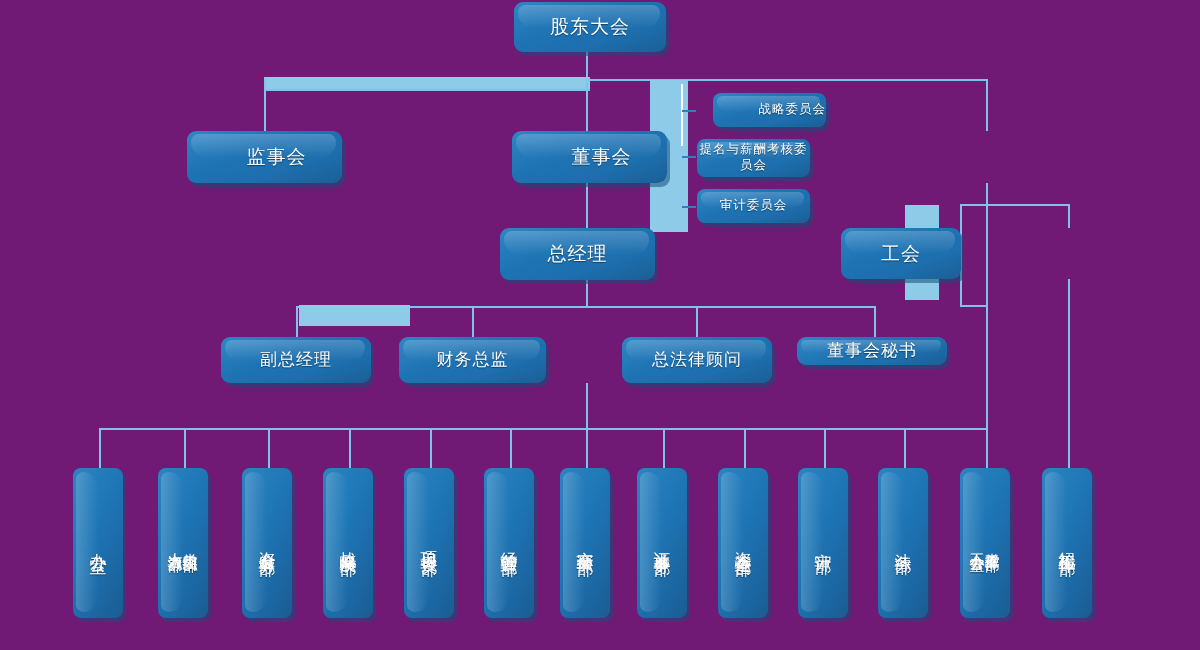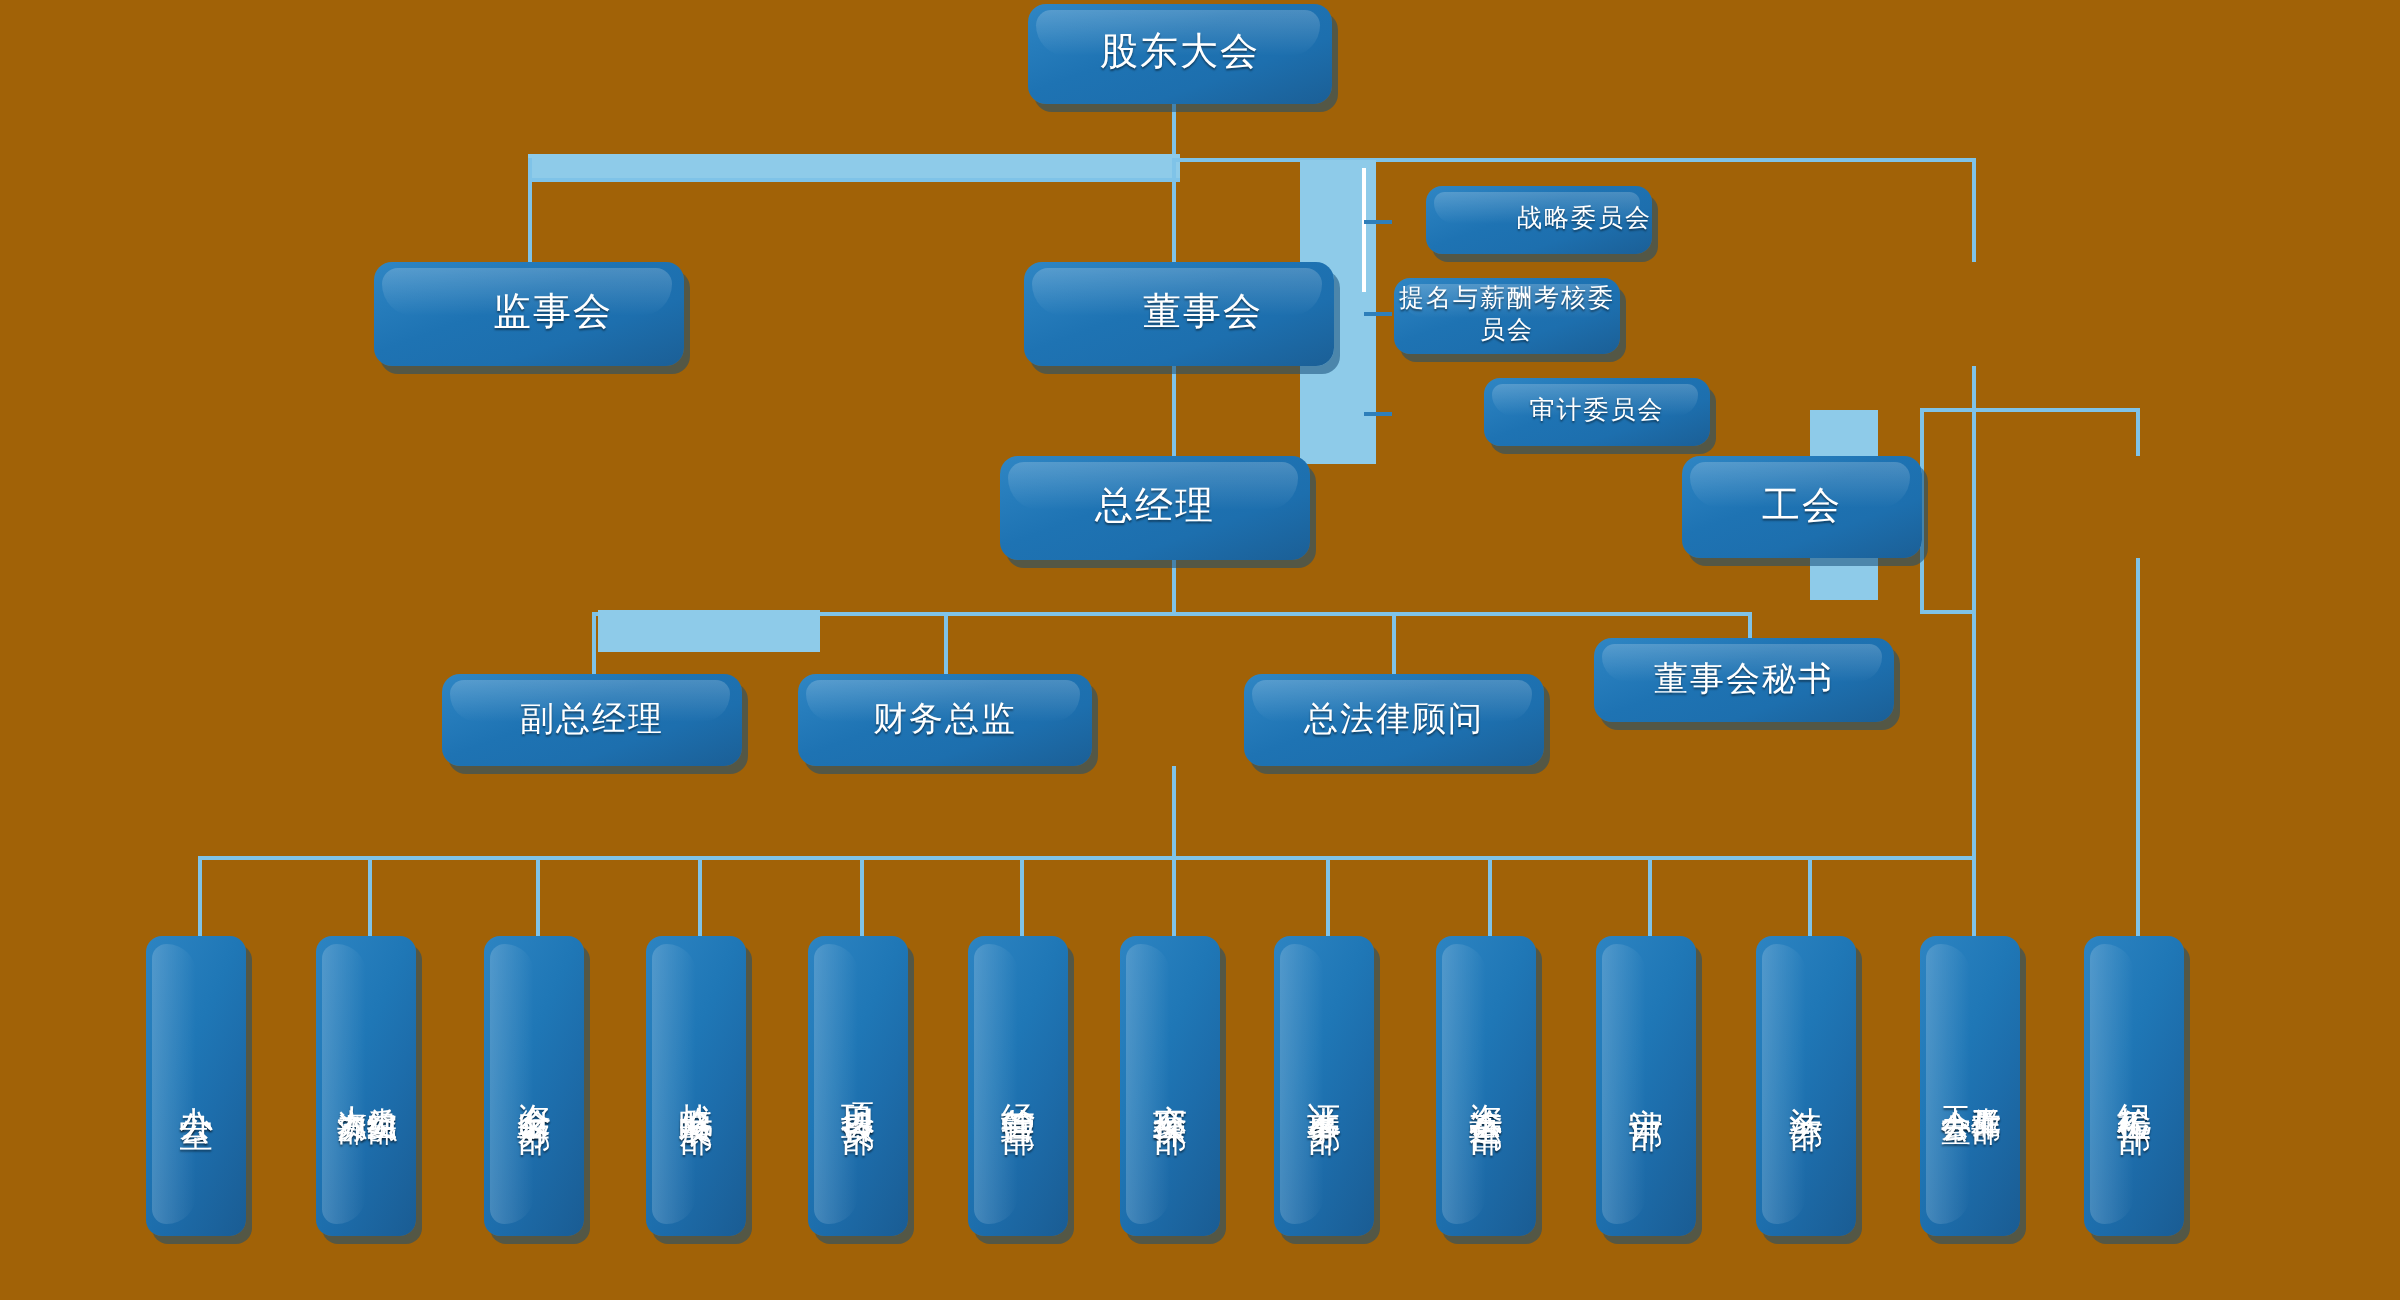--- a/index.html
+++ b/index.html
@@ -5,21 +5,21 @@
   html,body{margin:0;padding:0;background:#ffffff;}
   body{
     font-family:"Liberation Sans","DejaVu Sans",sans-serif;
     -webkit-font-smoothing:antialiased;
   }
   #chart{
     position:relative;
     width:1200px;
     height:650px;
     overflow:hidden;
-    background:#a16207;
+    background:#701a75;
   }
 
   
   .ln{position:absolute;background:#7fc3e8;}
   .ln.thin-h{height:2px;}
   .ln.thin-v{width:2px;}
   .band{position:absolute;background:#8ecbe9;}
   .white-v{position:absolute;width:2px;background:#ffffff;}
   .stub{position:absolute;height:2px;background:#2e7fba;}
 
@@ -169,21 +169,21 @@
     <span>董事会</span>
   </div>
 
 
   <div class="node cmte" style="left:713px;top:93px;width:113px;height:34px;justify-content:flex-end;">
     <span>战略委员会</span>
   </div>
   <div class="node cmte" style="left:697px;top:139px;width:113px;height:38px;">
     <span>提名与薪酬考核委员会</span>
   </div>
-  <div class="node cmte" style="left:697px;top:189px;width:113px;height:34px;margin-left:45px;">
+  <div class="node cmte" style="left:697px;top:189px;width:113px;height:34px;">
     <span>审计委员会</span>
   </div>
 
   <div class="node lvl3" style="left:500px;top:228px;width:155px;height:52px;">
     <span>总经理</span>
   </div>
 
   <div class="node lvl3" style="left:841px;top:228px;width:120px;height:51px;">
     <span>工会</span>
   </div>
@@ -191,21 +191,21 @@
 
   <div class="node lvl4" style="left:221px;top:337px;width:150px;height:46px;">
     <span>副总经理</span>
   </div>
   <div class="node lvl4" style="left:399px;top:337px;width:147px;height:46px;">
     <span>财务总监</span>
   </div>
   <div class="node lvl4" style="left:622px;top:337px;width:150px;height:46px;">
     <span>总法律顾问</span>
   </div>
-  <div class="node lvl4" style="left:797px;top:319px;width:150px;height:42px;">
+  <div class="node lvl4" style="left:797px;top:337px;width:150px;height:28px;">
     <span>董事会秘书</span>
   </div>
 
   <div class="dept" style="left:73px;top:468px;">
     <span class="vtext">办公室</span>
   </div>
   <div class="dept two" style="left:158px;top:468px;">
     <span class="vtext">党委组织部</span>
     <span class="vtext">人力资源部</span>
   </div>

